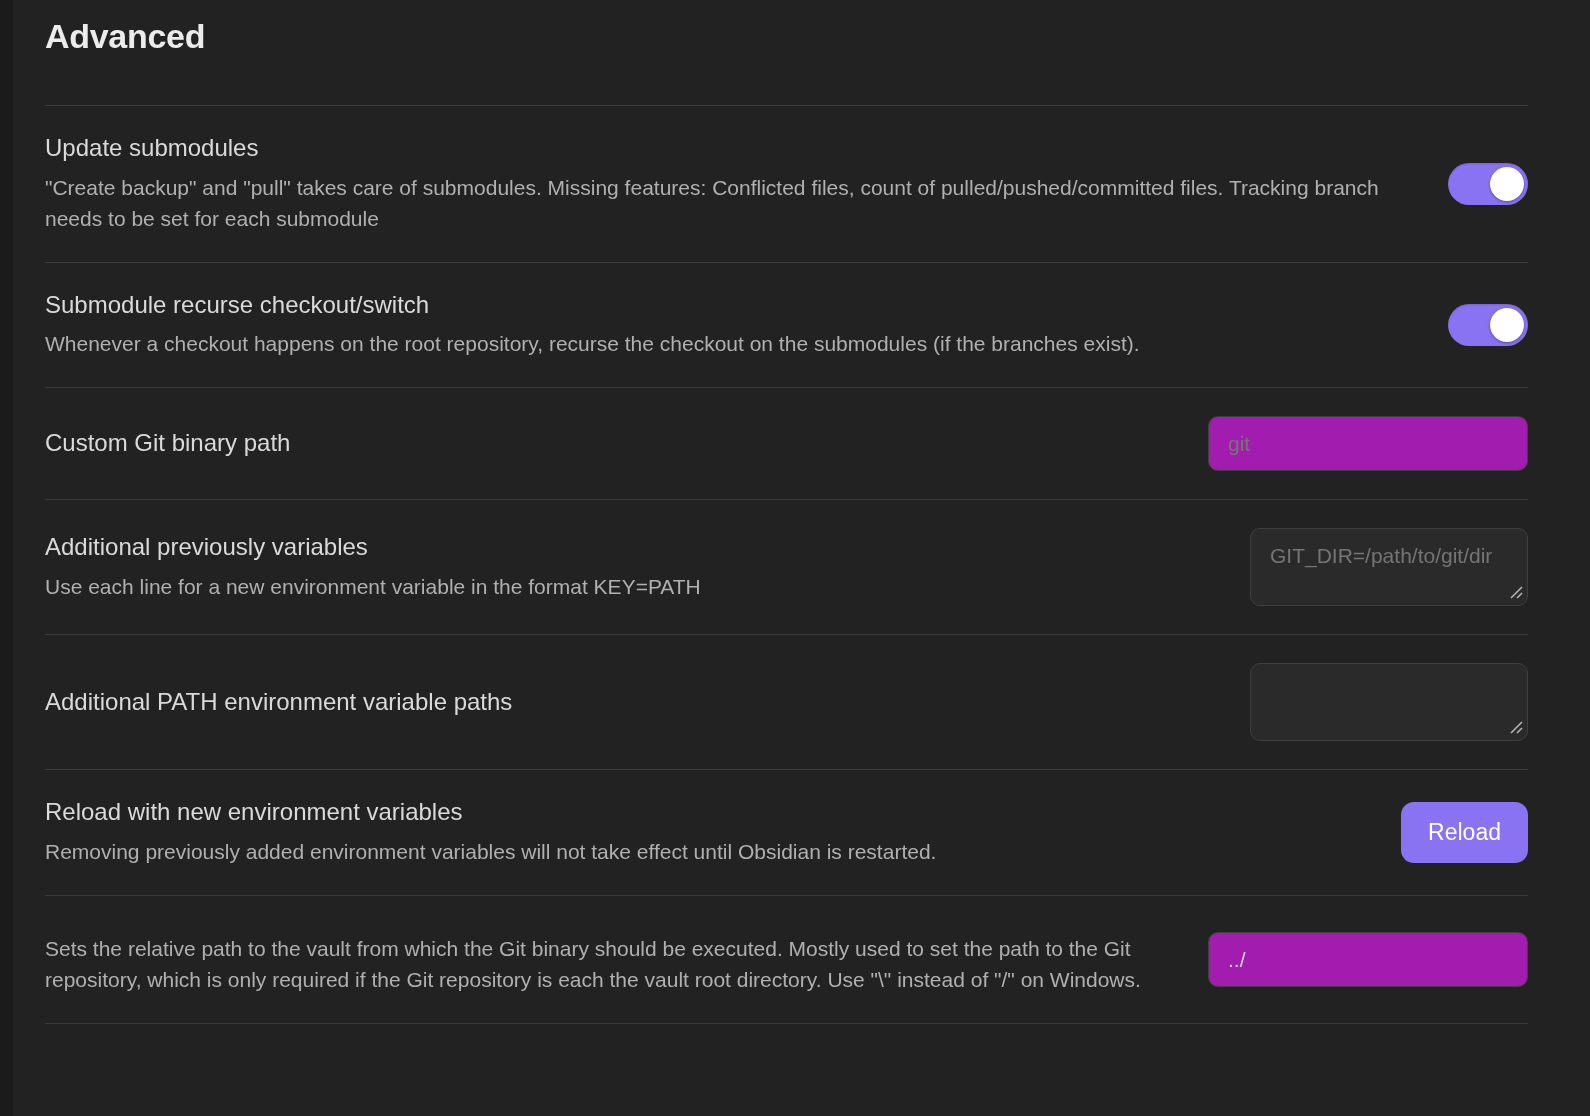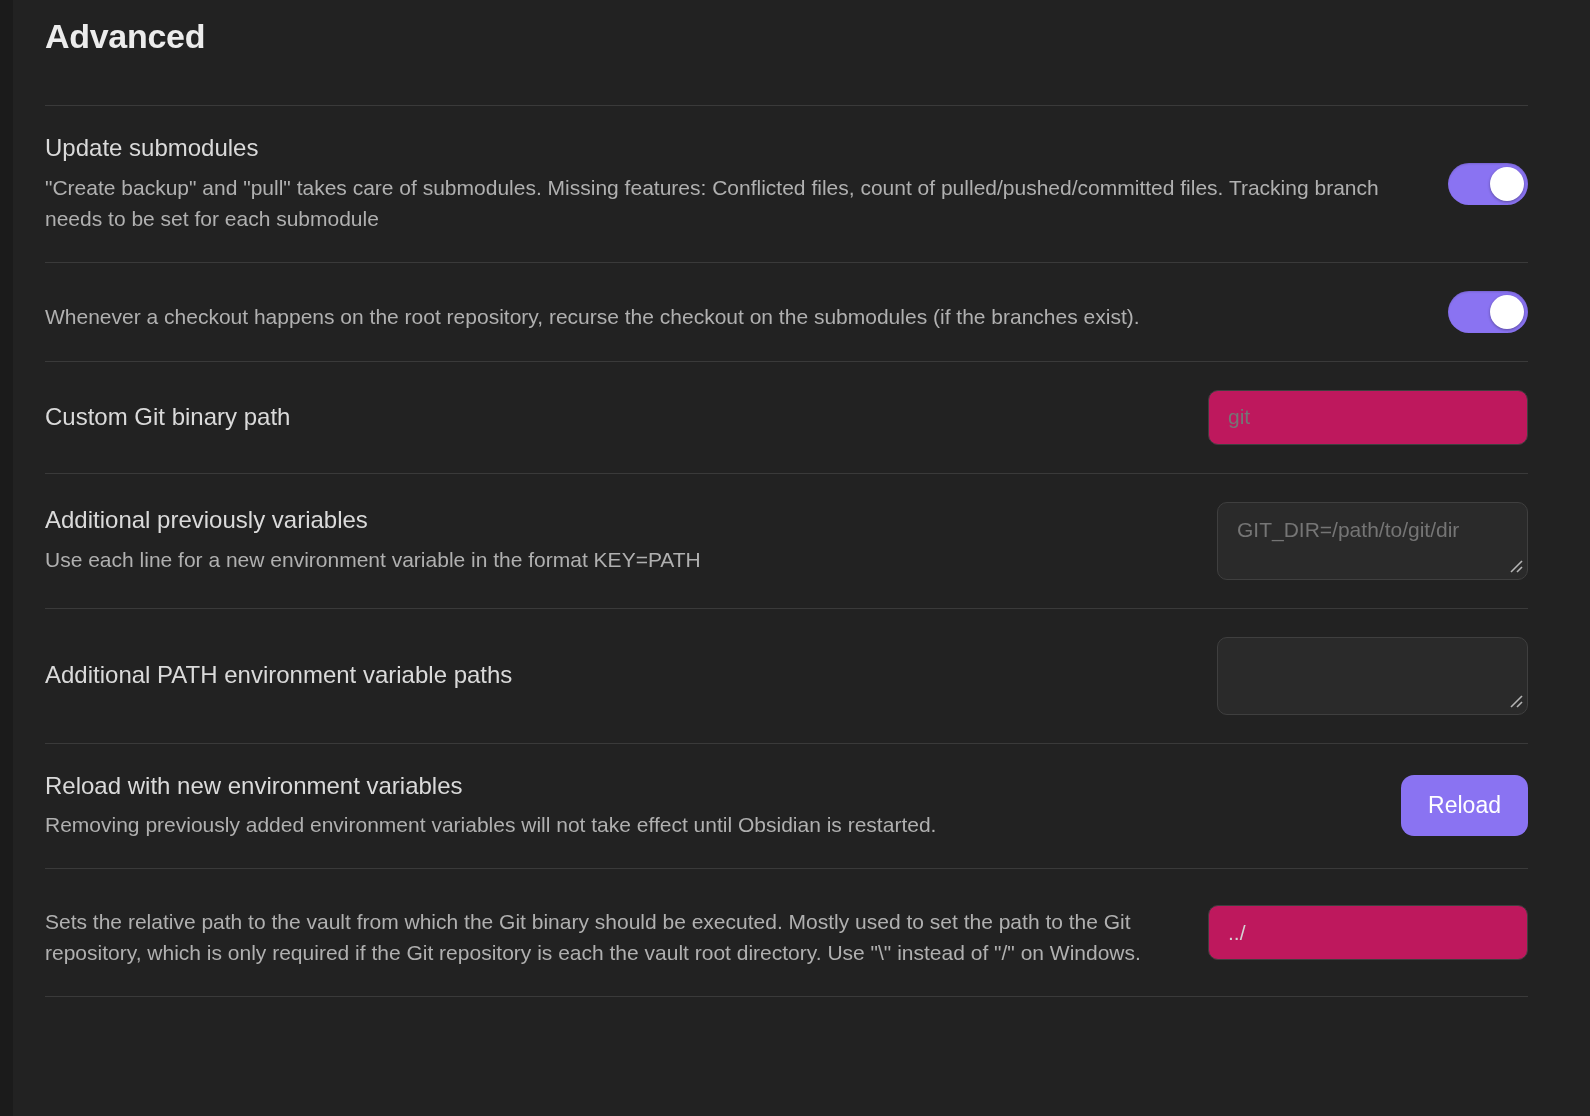--- a/index.html
+++ b/index.html
@@ -68,35 +68,35 @@
     position: absolute;
     top: 4px; right: 4px;
     width: 34px; height: 34px;
     border-radius: 50%;
     background: #ffffff;
     box-shadow: 0 1px 3px rgba(0,0,0,0.35);
   }
 
   .text-input {
     width: 320px; height: 55px;
-    background: #be185d;
+    background: #a21caf;
     border: 1px solid #3f3f3f;
     border-radius: 10px;
     color: #d4d4d4;
     font-size: 21px;
     padding: 0 19px;
     font-family: inherit;
     outline: none;
   }
   .text-input::placeholder { color: #757575; }
 
   .textarea-wrap { position: relative; }
   .text-area {
     display: block;
-    width: 311px; height: 78px;
+    width: 278px; height: 78px;
     background: #2a2a2a;
     border: 1px solid #3f3f3f;
     border-radius: 10px;
     color: #d4d4d4;
     font-size: 21px;
     line-height: 1.4;
     padding: 12px 19px;
     resize: none;
     font-family: inherit;
     outline: none;
@@ -142,20 +142,21 @@
     </div>
     <div class="setting-control">
       <div class="toggle" role="switch" aria-checked="true">
         <div class="toggle-knob"></div>
       </div>
     </div>
   </div>
 
   <div class="setting-item">
     <div class="setting-info">
+      <div class="setting-name">Submodule recurse checkout/switch</div>
       <div class="setting-desc">Whenever a checkout happens on the root repository, recurse the checkout on the submodules (if the branches exist).</div>
     </div>
     <div class="setting-control">
       <div class="toggle" role="switch" aria-checked="true">
         <div class="toggle-knob"></div>
       </div>
     </div>
   </div>
 
   <div class="setting-item">

